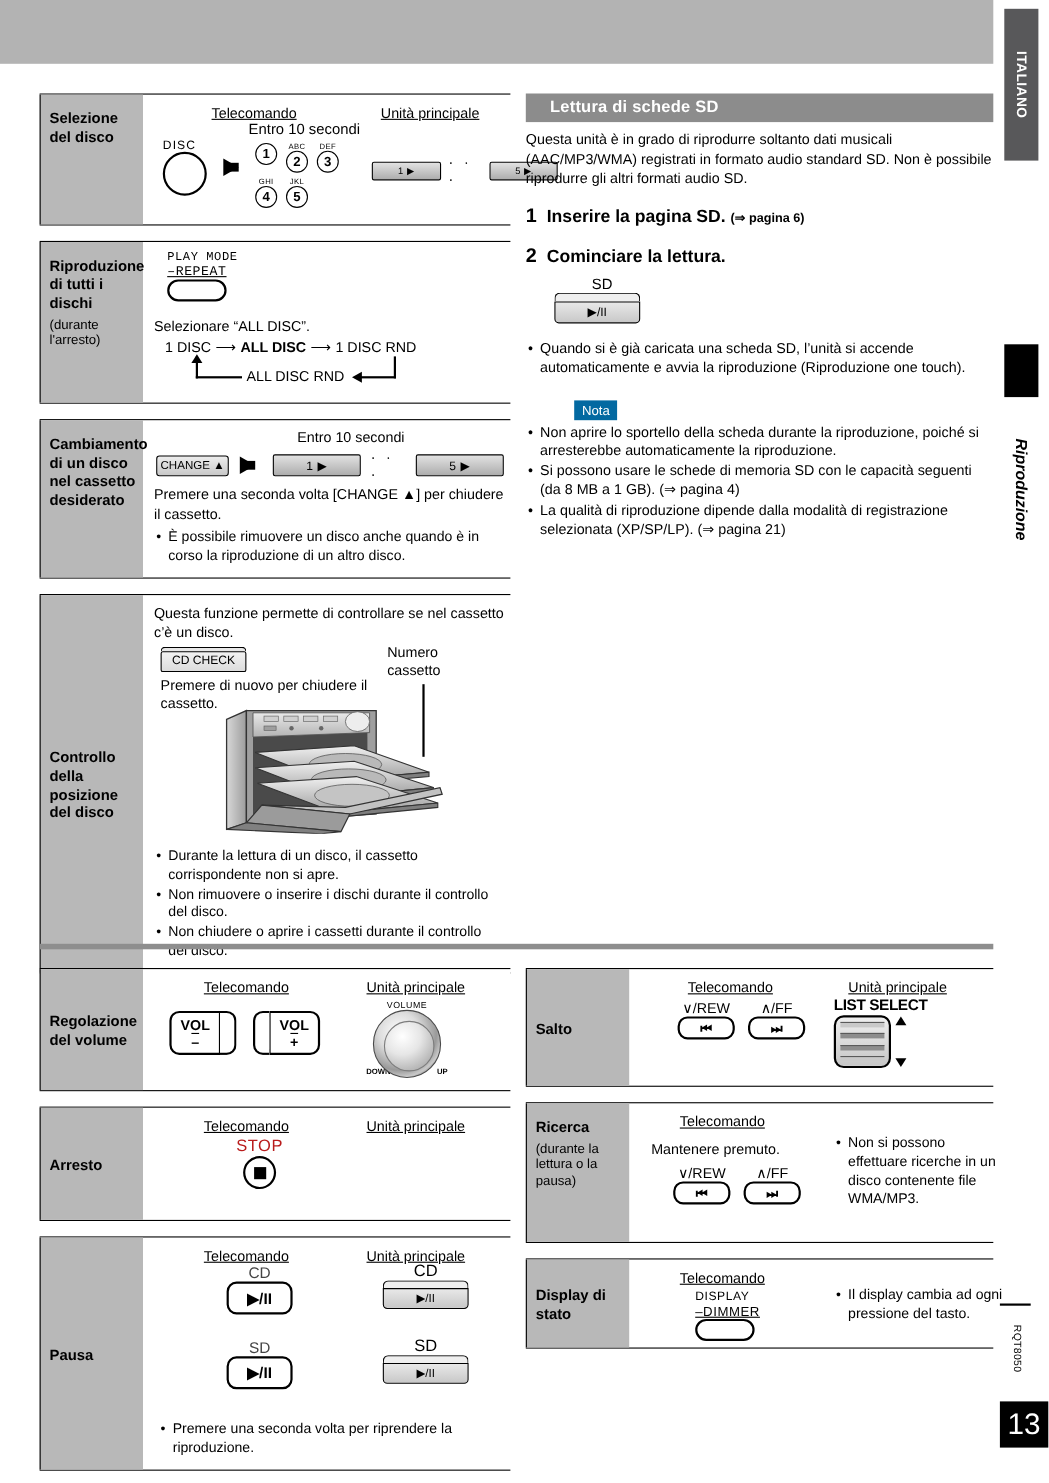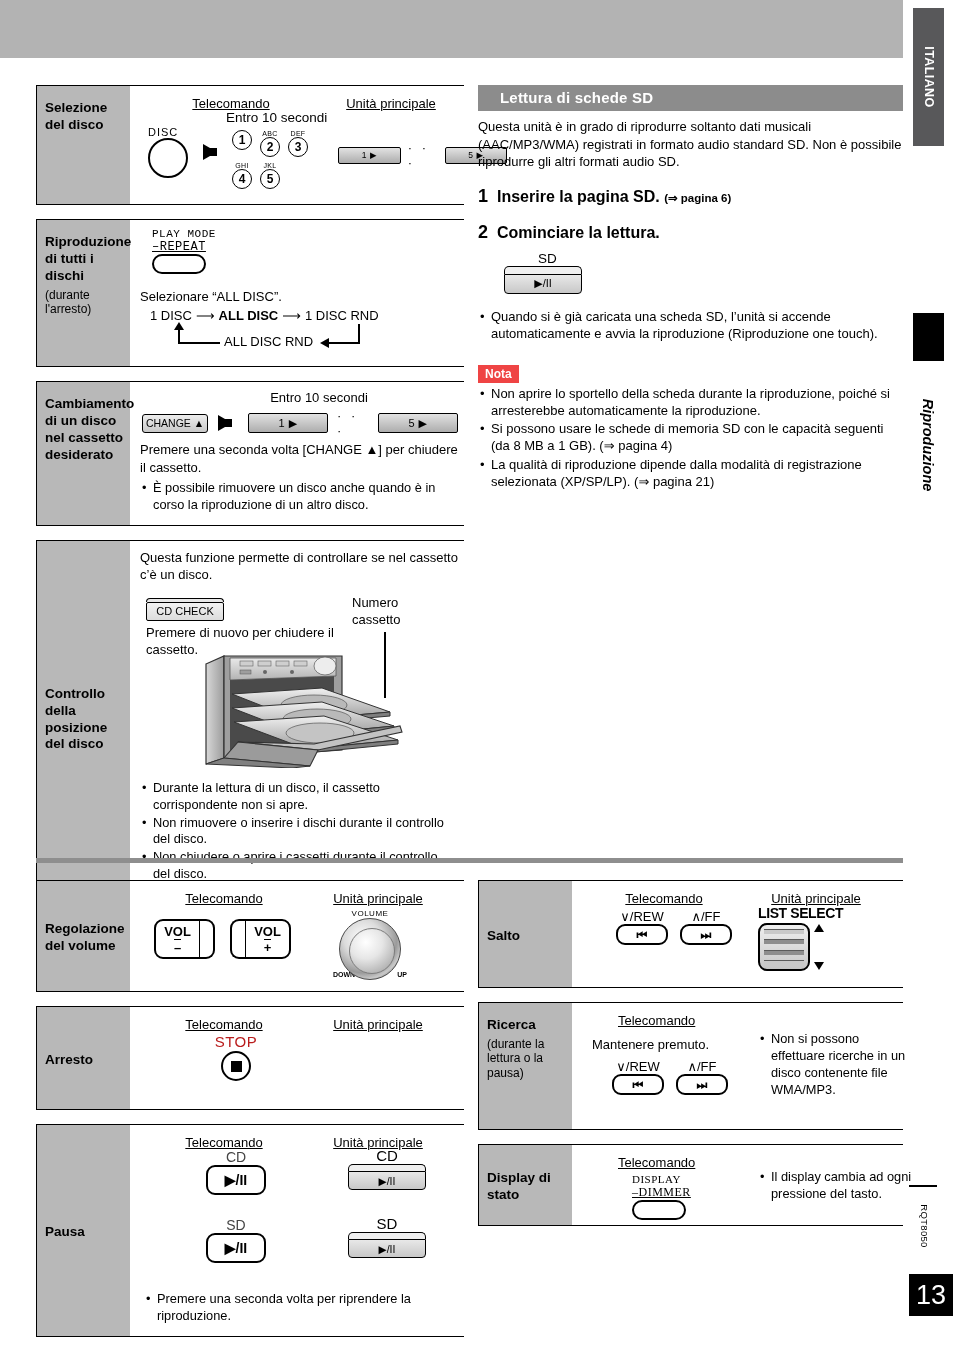--- a/index.html
+++ b/index.html
@@ -166,22 +166,22 @@
   .sect-head {
     background:#8c8c8c; color:#fff; font-weight:bold; font-size:15px;
     padding:4px 0 5px 22px; letter-spacing:.2px;
   }
   .intro { font-size:13px; line-height:1.35; margin:7px 0 0 0; }
   .step { display:flex; margin-top:15px; align-items:baseline; }
   .step .n { font-size:18px; font-weight:bold; width:19px; flex:0 0 19px; }
   .step .t { font-size:16px; font-weight:bold; }
   .step .t .ref { font-size:11.5px; }
   .nota-badge {
-    display:inline-block; background:#ef4444; color:#fff;
-    font-size:12px; font-weight:bold; padding:1.5px 7px 2px 7px;
+    display:inline-block; background:#0369a1; color:#fff;
+    font-size:12px; font-weight:normal; padding:1.5px 7px 2px 7px;margin-left:44px;
   }
 
   
   .vol-knob {
     width:62px; height:62px; border-radius:50%;
     background:radial-gradient(circle at 38% 33%, #ffffff 0%, #dcdcdc 34%, #9a9a9a 62%, #c9c9c9 74%, #5e5e5e 88%, #8f8f8f 100%);
     border:1.5px solid #4a4a4a; position:relative;
   }
   .vol-knob:after{
     content:""; position:absolute; left:9px; top:9px; width:44px; height:44px;
@@ -343,21 +343,21 @@
         <li>È possibile rimuovere un disco anche quando è in corso la riproduzione di un altro disco.</li>
       </ul>
     </div>
   </div>
 
   <div class="row nobm">
     <div class="rowlabel" style="display:flex;align-items:center;">Controllo della posizione del disco</div>
     <div class="rowbody">
       <p class="txt">Questa funzione permette di controllare se nel cassetto c’è un disco.</p>
 
-      <div style="position:relative;margin-top:14px;height:44px;">
+      <div style="position:relative;margin-top:4px;height:44px;">
         <div style="position:absolute;left:6px;top:0;">
           <div style="width:78px;height:4px;border:1.4px solid #000;border-bottom:none;border-radius:4px 4px 0 0;background:#e8e8e8;"></div>
           <div class="cdcheck-btn">CD CHECK</div>
         </div>
         <div style="position:absolute;left:6px;top:27px;width:230px;font-size:13px;line-height:1.3;">Premere di nuovo per chiudere il cassetto.</div>
         <div style="position:absolute;left:212px;top:-3px;width:80px;font-size:13px;line-height:1.3;">Numero cassetto</div>
         <div style="position:absolute;left:244px;top:34px;width:1.6px;height:66px;background:#000;"></div>
       </div>
 
       <div style="position:relative;height:120px;margin-top:12px;">
@@ -645,21 +645,21 @@
         </ul>
       </div>
     </div>
   </div>
 
   <div class="row nobm">
     <div class="rowlabel" style="display:flex;align-items:center;">Display di stato</div>
     <div class="rowbody">
       <div style="position:relative;height:62px;">
         <div style="position:absolute;left:36px;top:0;"><span class="ul-head">Telecomando</span></div>
-        <div style="position:absolute;left:50px;top:20px;text-align:left;font-family:Liberation Serif, serif;">
+        <div style="position:absolute;left:50px;top:20px;text-align:left;">
           <div class="tiny-lab" style="font-size:11px;">DISPLAY</div>
           <div class="tiny-lab" style="font-size:12px;text-decoration:underline;">–DIMMER</div>
           <div class="play-mode-btn"></div>
         </div>
         <ul class="bul" style="position:absolute;left:176px;top:16px;width:156px;margin:0;">
           <li>Il display cambia ad ogni pressione del tasto.</li>
         </ul>
       </div>
     </div>
   </div>

